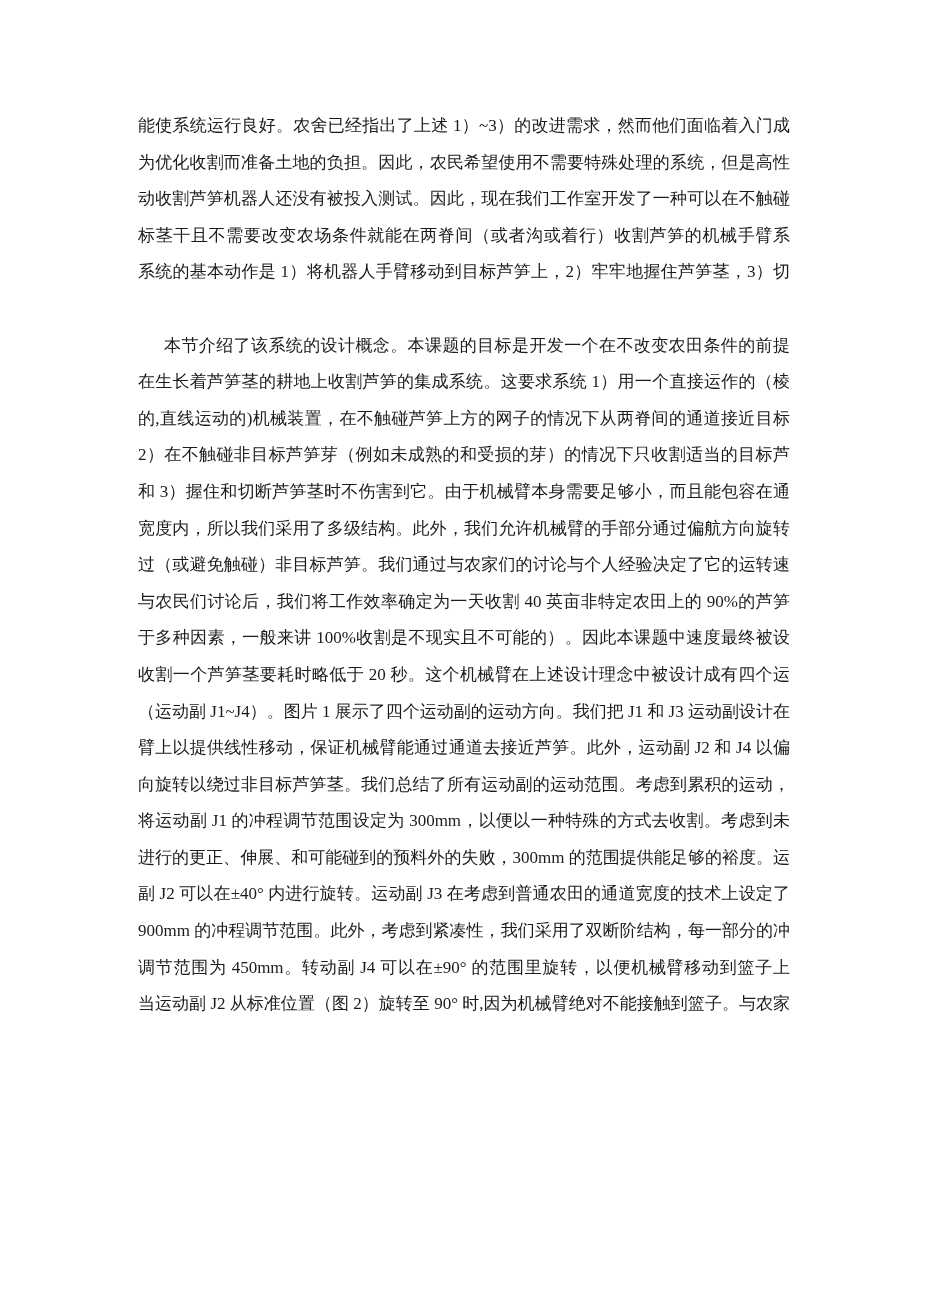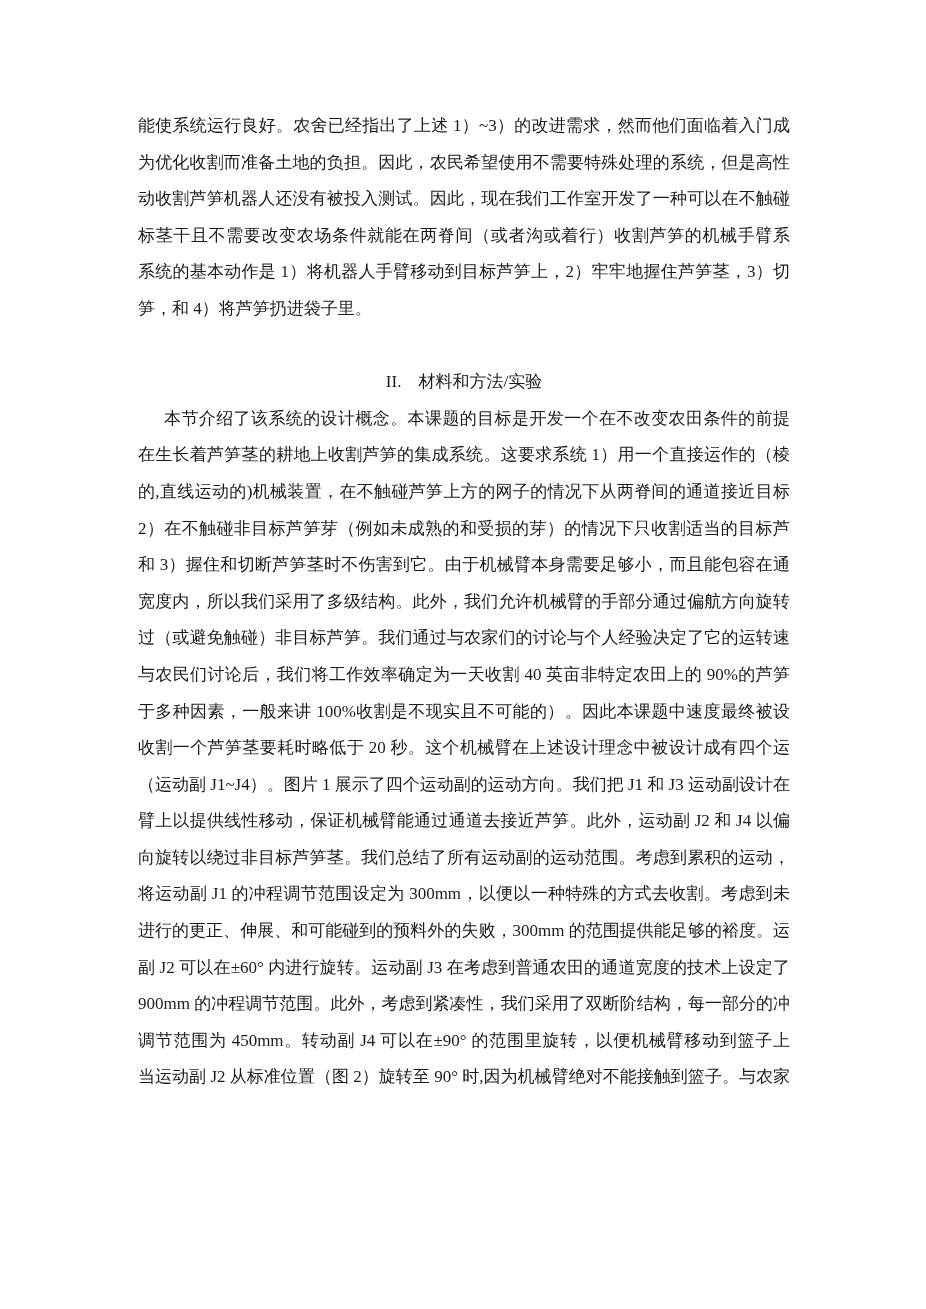--- a/index.html
+++ b/index.html
@@ -59,41 +59,39 @@
 <body>
 
 <div class="page">
   <div class="text-block">
 
     <div class="line">能使系统运行良好。农舍已经指出了上述 1）~3）的改进需求，然而他们面临着入门成本和</div>
     <div class="line">为优化收割而准备土地的负担。因此，农民希望使用不需要特殊处理的系统，但是高性能自</div>
     <div class="line">动收割芦笋机器人还没有被投入测试。因此，现在我们工作室开发了一种可以在不触碰非目</div>
     <div class="line">标茎干且不需要改变农场条件就能在两脊间（或者沟或着行）收割芦笋的机械手臂系统。该</div>
     <div class="line">系统的基本动作是 1）将机器人手臂移动到目标芦笋上，2）牢牢地握住芦笋茎，3）切断芦</div>
-    <div class="line line--end">笋，和 4）将芦笋扔进袋子里。</div>
 
     <div class="line line--blank"></div>
 
-    <div class="line line--center">II.    材料和方法/实验</div>
 
 
     <div class="line line--indent">本节介绍了该系统的设计概念。本课题的目标是开发一个在不改变农田条件的前提下能</div>
     <div class="line">在生长着芦笋茎的耕地上收割芦笋的集成系统。这要求系统 1）用一个直接运作的（棱柱形</div>
     <div class="line">的,直线运动的)机械装置，在不触碰芦笋上方的网子的情况下从两脊间的通道接近目标茎，</div>
     <div class="line">2）在不触碰非目标芦笋芽（例如未成熟的和受损的芽）的情况下只收割适当的目标芦笋芽，</div>
     <div class="line">和 3）握住和切断芦笋茎时不伤害到它。由于机械臂本身需要足够小，而且能包容在通道的</div>
     <div class="line">宽度内，所以我们采用了多级结构。此外，我们允许机械臂的手部分通过偏航方向旋转来绕</div>
     <div class="line">过（或避免触碰）非目标芦笋。我们通过与农家们的讨论与个人经验决定了它的运转速度。</div>
     <div class="line">与农民们讨论后，我们将工作效率确定为一天收割 40 英亩非特定农田上的 90%的芦笋（出</div>
     <div class="line">于多种因素，一般来讲 100%收割是不现实且不可能的）。因此本课题中速度最终被设定为每</div>
     <div class="line">收割一个芦笋茎要耗时略低于 20 秒。这个机械臂在上述设计理念中被设计成有四个运动副</div>
     <div class="line">（运动副 J1~J4）。图片 1 展示了四个运动副的运动方向。我们把 J1 和 J3 运动副设计在机械</div>
     <div class="line">臂上以提供线性移动，保证机械臂能通过通道去接近芦笋。此外，运动副 J2 和 J4 以偏航方</div>
     <div class="line">向旋转以绕过非目标芦笋茎。我们总结了所有运动副的运动范围。考虑到累积的运动，我们</div>
     <div class="line">将运动副 J1 的冲程调节范围设定为 300mm，以便以一种特殊的方式去收割。考虑到未来会</div>
     <div class="line">进行的更正、伸展、和可能碰到的预料外的失败，300mm 的范围提供能足够的裕度。运动</div>
-    <div class="line">副 J2 可以在±60° 内进行旋转。运动副 J3 在考虑到普通农田的通道宽度的技术上设定了</div>
+    <div class="line">副 J2 可以在±40° 内进行旋转。运动副 J3 在考虑到普通农田的通道宽度的技术上设定了</div>
     <div class="line">900mm 的冲程调节范围。此外，考虑到紧凑性，我们采用了双断阶结构，每一部分的冲程</div>
     <div class="line">调节范围为 450mm。转动副 J4 可以在±90° 的范围里旋转，以便机械臂移动到篮子上方，</div>
     <div class="line">当运动副 J2 从标准位置（图 2）旋转至 90° 时,因为机械臂绝对不能接触到篮子。与农家们</div>
 
   </div>
 </div>
 
 </body></html>

